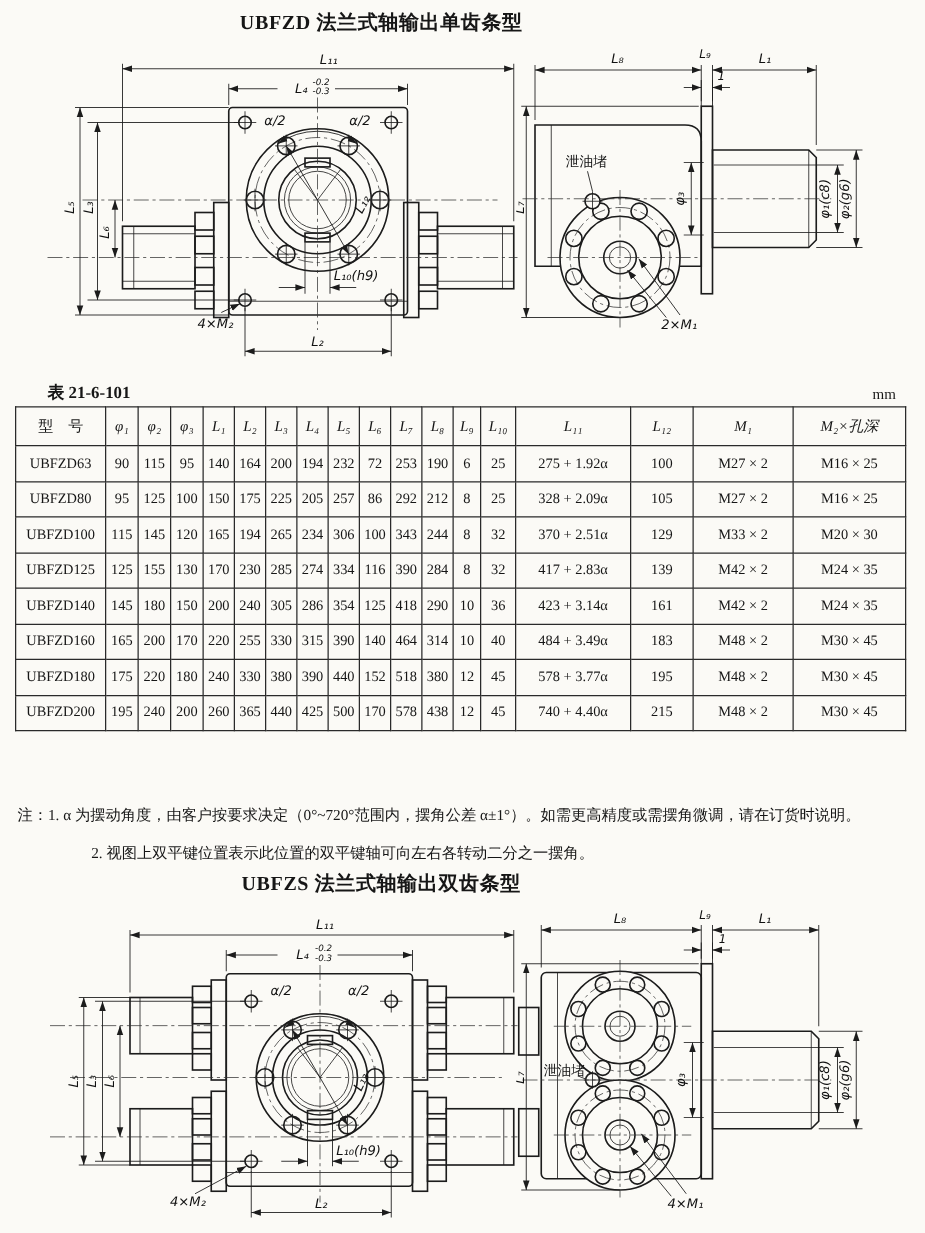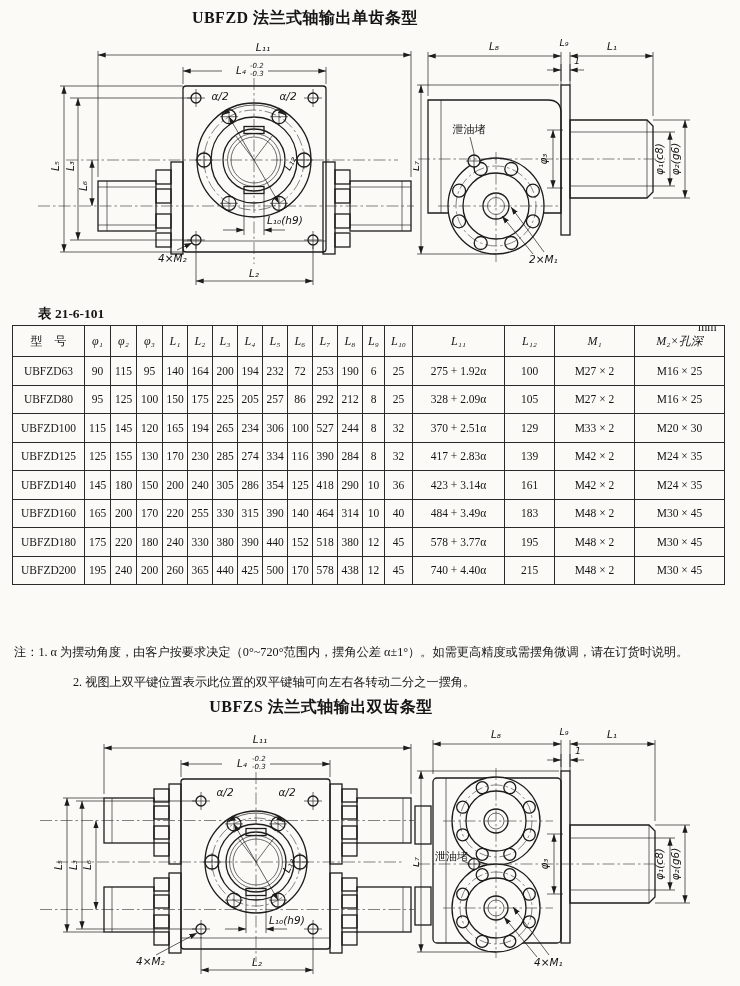--- a/index.html
+++ b/index.html
@@ -210,21 +210,21 @@
     <text class="dl" x="266" y="125" text-anchor="middle" transform="rotate(-90 266 125)">φ₂(g6)</text>
     <text class="zh" x="56" y="99" text-anchor="middle">泄油堵</text>
     <line class="dm" x1="57" y1="103" x2="61" y2="119"></line>
     <line class="dm" x1="120" y1="220" x2="89" y2="182" marker-end="url(#ar2)"></line>
     <line class="dm" x1="131" y1="218" x2="98" y2="173" marker-end="url(#ar2)"></line>
     <text class="dl" x="116" y="229">2×M₁</text>
   </g>
 </svg>
 
 <div class="abs caption" style="left:38px;top:305px;">表 21-6-101</div>
-<div class="abs unit" style="left:698px;top:320px;">mm</div>
+<div class="abs unit" style="left:698px;top:308px;">mm</div>
 
 <div class="abs" style="left:12px;top:325px;">
   <table>
     <colgroup>
       <col style="width:72px">
         <col style="width:26px">
         <col style="width:26px">
         <col style="width:26px">
       <col style="width:25px">
         <col style="width:25px">
@@ -308,21 +308,21 @@
           <td class="model">UBFZD100</td>
           <td>115</td>
           <td>145</td>
           <td>120</td>
           <td>165</td>
           <td>194</td>
           <td>265</td>
           <td>234</td>
           <td>306</td>
           <td>100</td>
-          <td>527</td>
+          <td>343</td>
           <td>244</td>
           <td>8</td>
           <td>32</td>
           <td>370 + 2.51α</td>
           <td>129</td>
           <td>M33 × 2</td>
           <td>M20 × 30</td>
         </tr>
         <tr>
           <td class="model">UBFZD125</td>
@@ -424,21 +424,21 @@
           <td>M48 × 2</td>
           <td>M30 × 45</td>
         </tr>
       </tbody>
   </table>
 </div>
 
 <div class="abs notes" style="left:14px;top:644px;width:716px;">注：1. α 为摆动角度，由客户按要求决定（0°~720°范围内，摆角公差 α±1°）。如需更高精度或需摆角微调，请在订货时说明。</div>
 <div class="abs notes" style="left:37px;top:674px;width:690px;margin-left:36px;">2. 视图上双平键位置表示此位置的双平键轴可向左右各转动二分之一摆角。</div>
 
-<div class="abs title" style="top:697px;padding-left:16px;">UBFZS 法兰式轴输出双齿条型</div>
+<div class="abs title" style="top:697px;">UBFZS 法兰式轴输出双齿条型</div>
 
 <svg class="abs" style="left:26px;top:726px;" width="390" height="258" viewBox="0 0 390 258">
   <defs>
     <marker id="ar3" viewBox="0 0 10 8" refX="10" refY="4" markerWidth="11" markerHeight="8.8" orient="auto-start-reverse">
       <path d="M0,0.6 L10,4 L0,7.4 Z" fill="#1c1c1c"></path>
     </marker>
   </defs>
   <g>
     <rect class="tk" x="155" y="53" width="149" height="170" rx="3"></rect>
     <line class="tn" x1="155" y1="212" x2="304" y2="212"></line>

